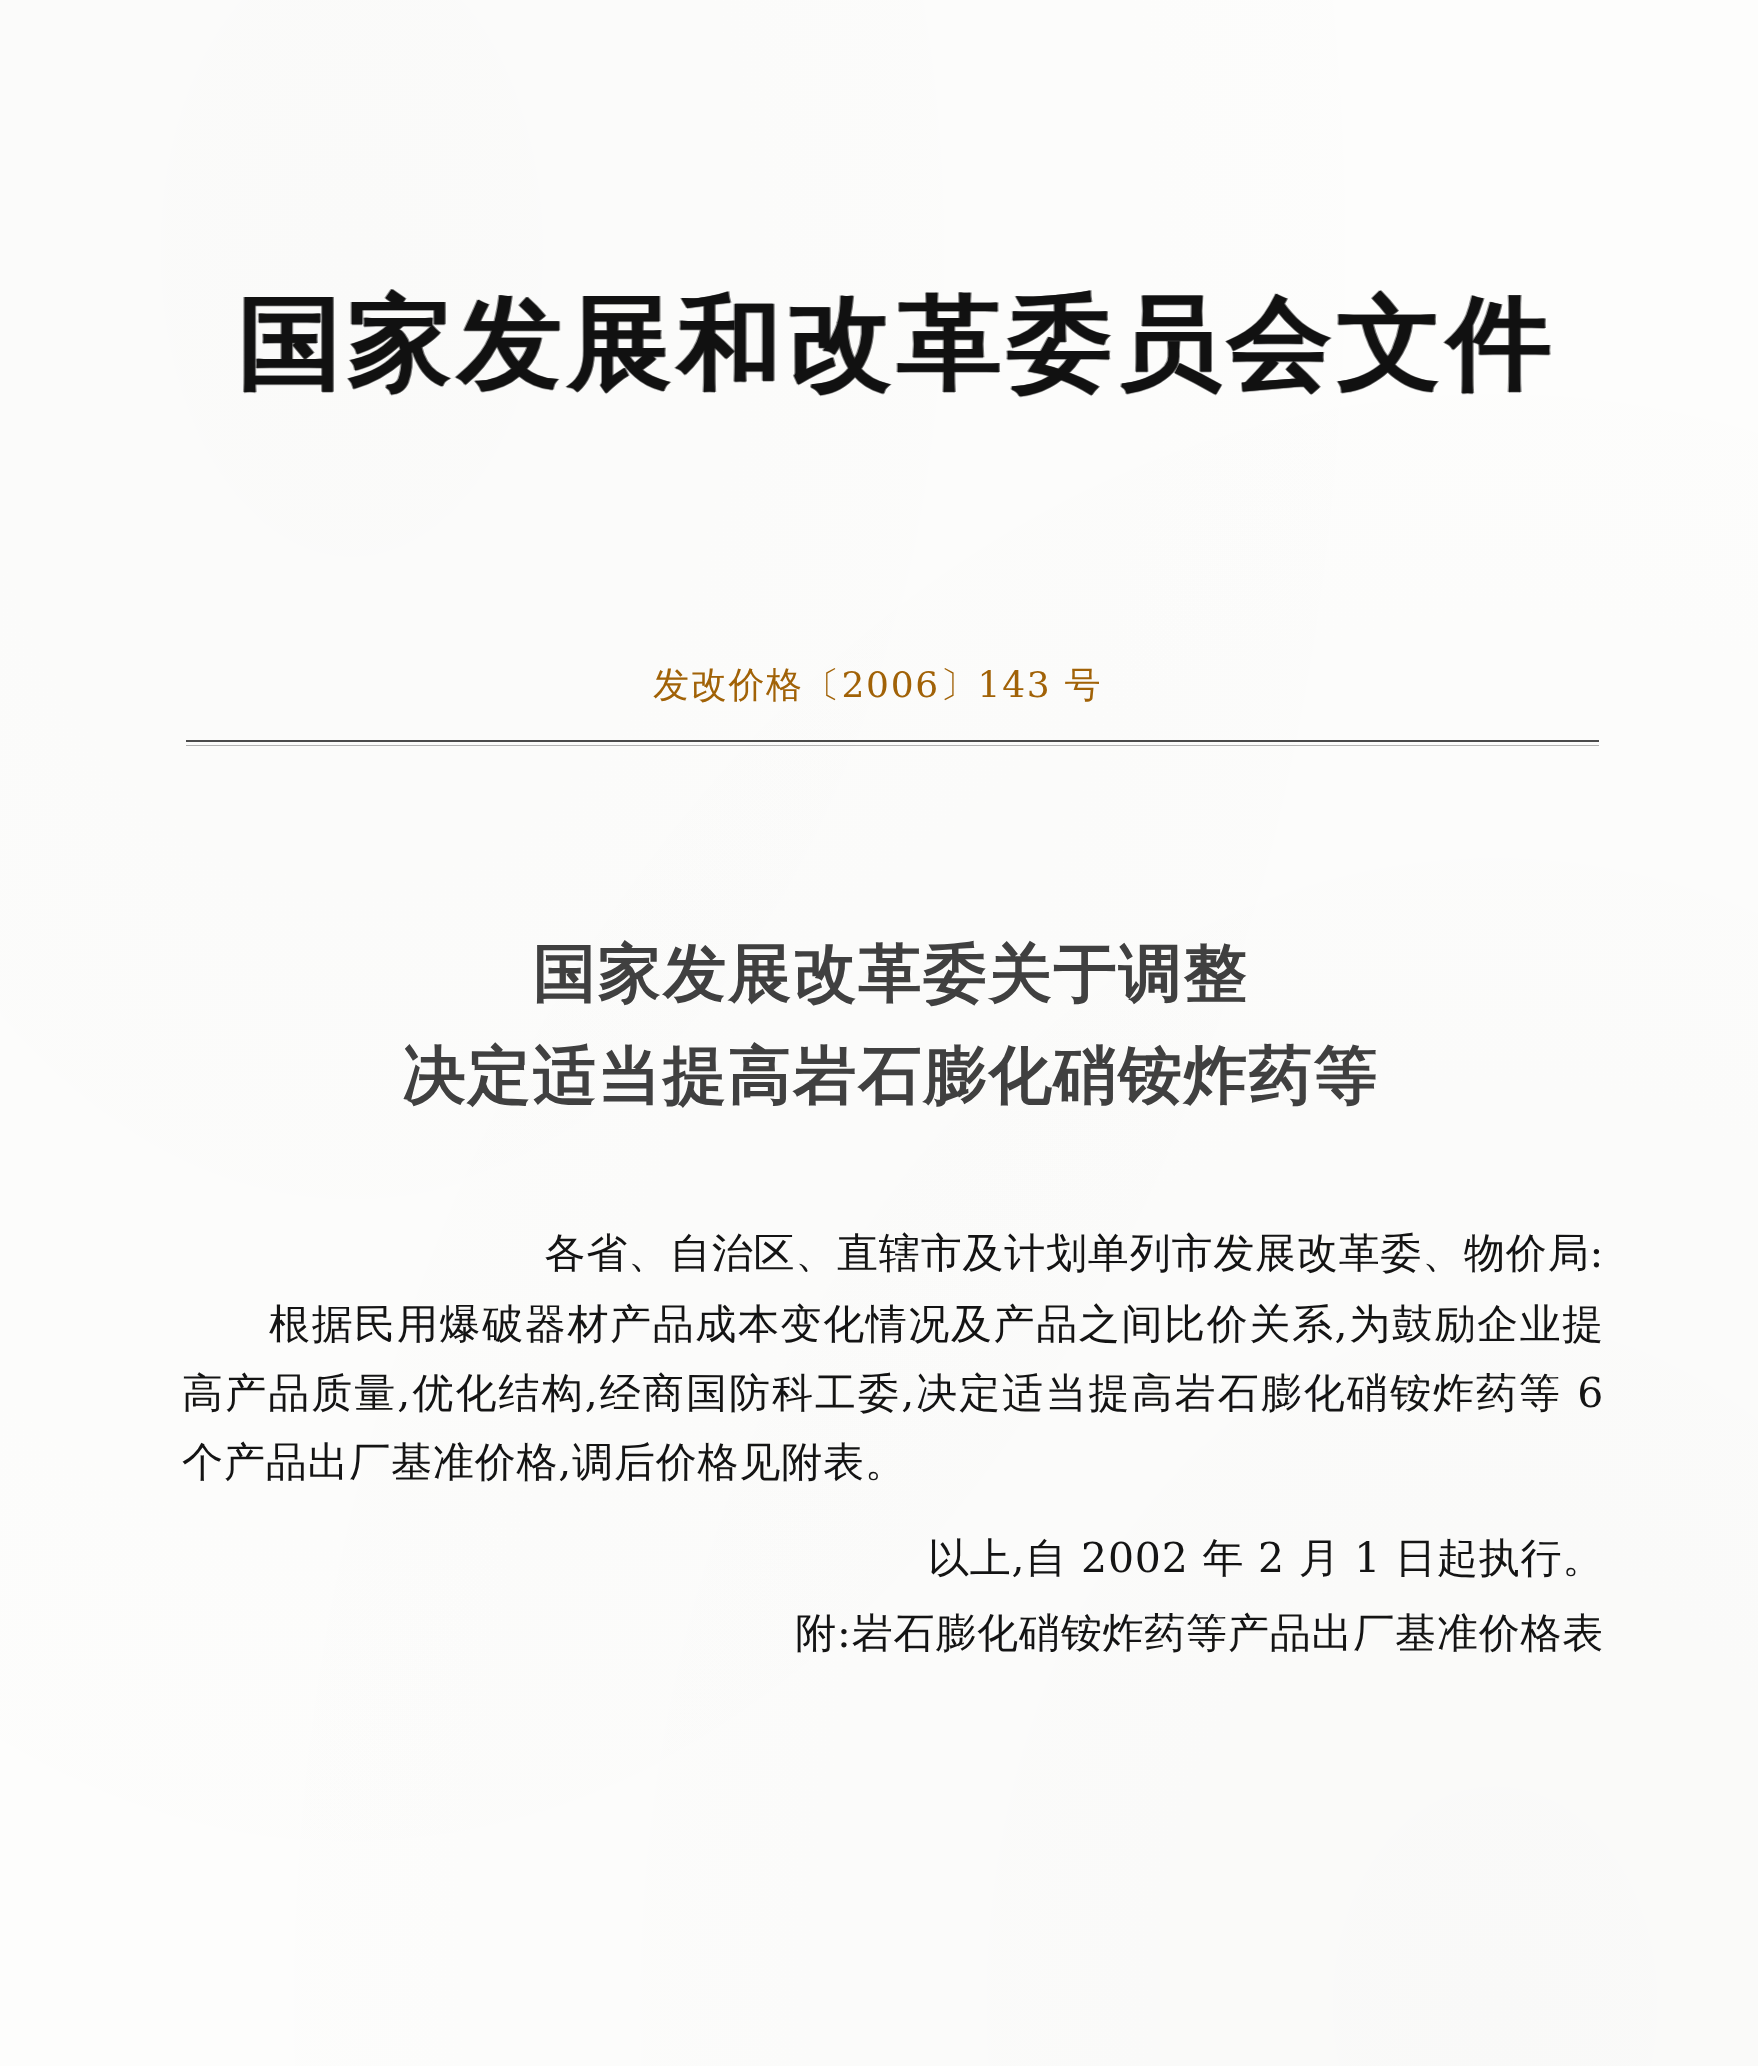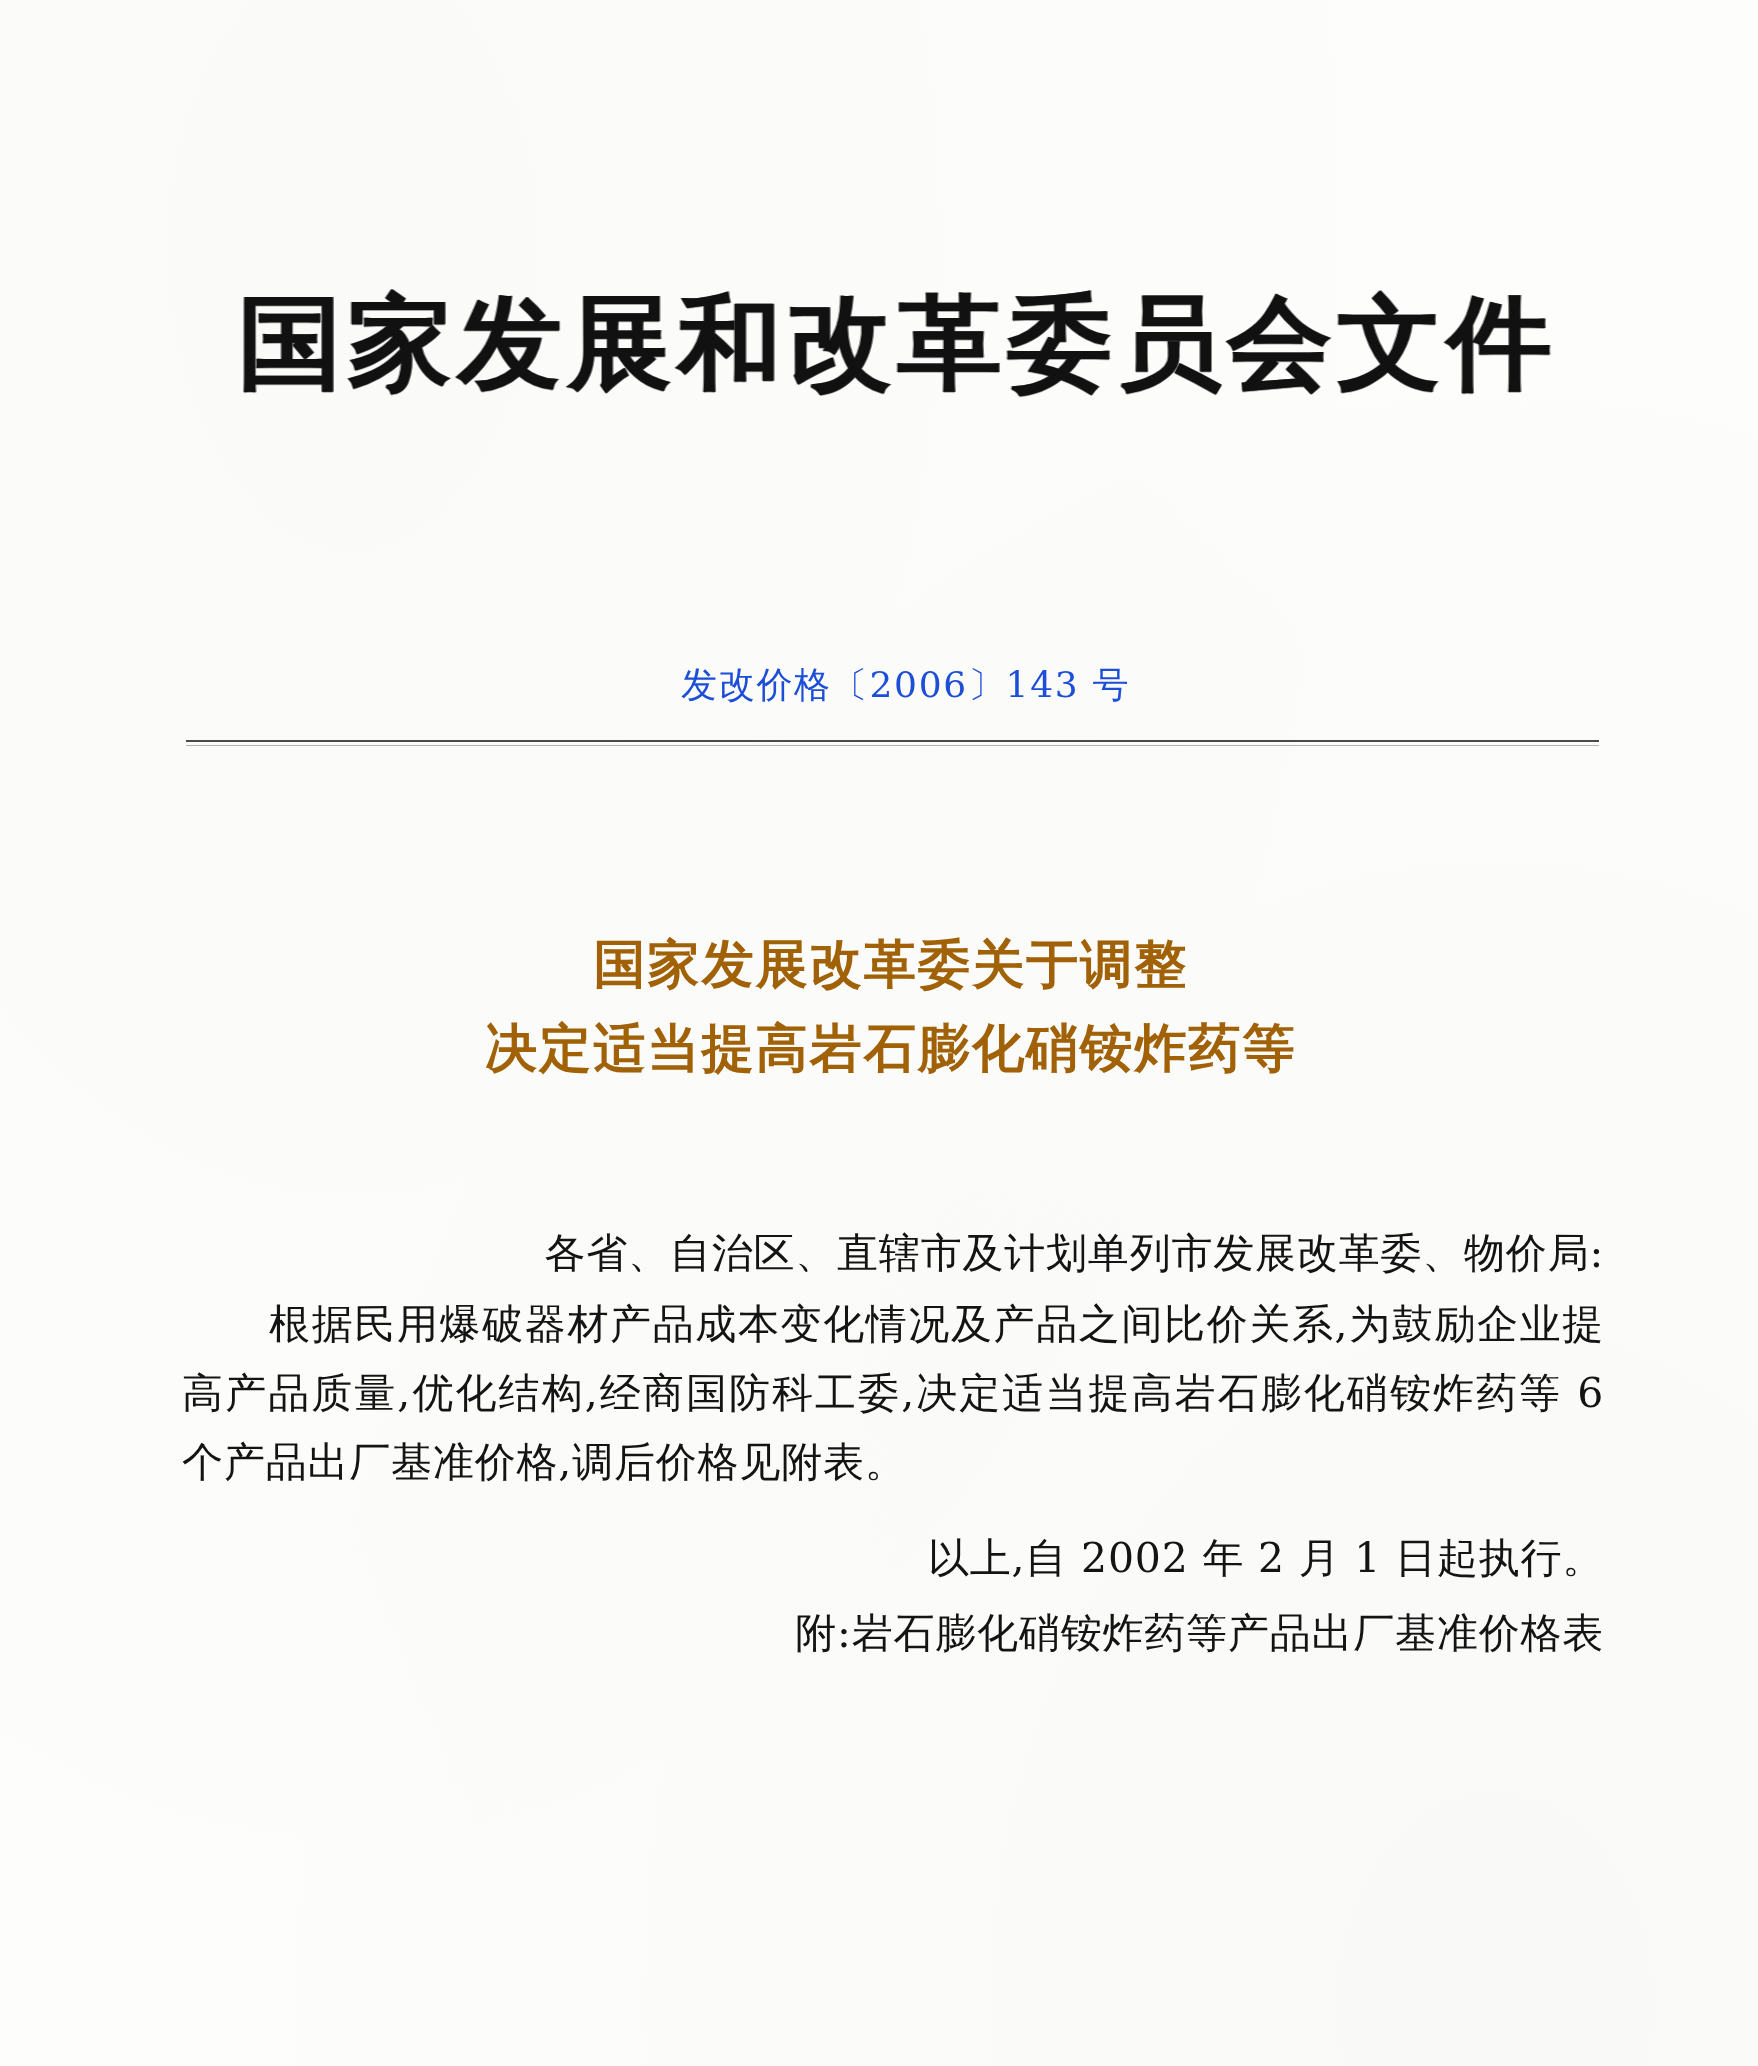--- a/index.html
+++ b/index.html
@@ -59,23 +59,22 @@
       0 1.2px 0 rgba(17,17,17,0.35);
   }
 
   
   .doc-number {
     position: absolute;
     top: 661px;
     left: 475px;
     font-size: 36px;
     letter-spacing: 1.7px;
-    color: #1d4ed8;
+    color: #a16207;
     white-space: nowrap;
-    margin-left: 28px;
   }
 
   
   .rule {
     position: absolute;
     top: 740px;
     left: 8.3px;
     width: 1413px;
     height: 2.1px;
     background: #2b2b2b;
@@ -90,24 +89,24 @@
   
   .title-block {
     position: absolute;
     top: 922px;
     left: 0;
     width: 1426px;
     text-align: center;
   }
   .title-line {
     font-weight: 700;
-    font-size: 52px;
+    font-size: 63px;
     line-height: 1.62;
     letter-spacing: 2.1px;
-    color: #a16207;
+    color: #404040;
     white-space: nowrap;
   }
 
   
   .body-block {
     position: absolute;
     top: 1219px;
     left: 4.1px;
     width: 1422px;
   }

